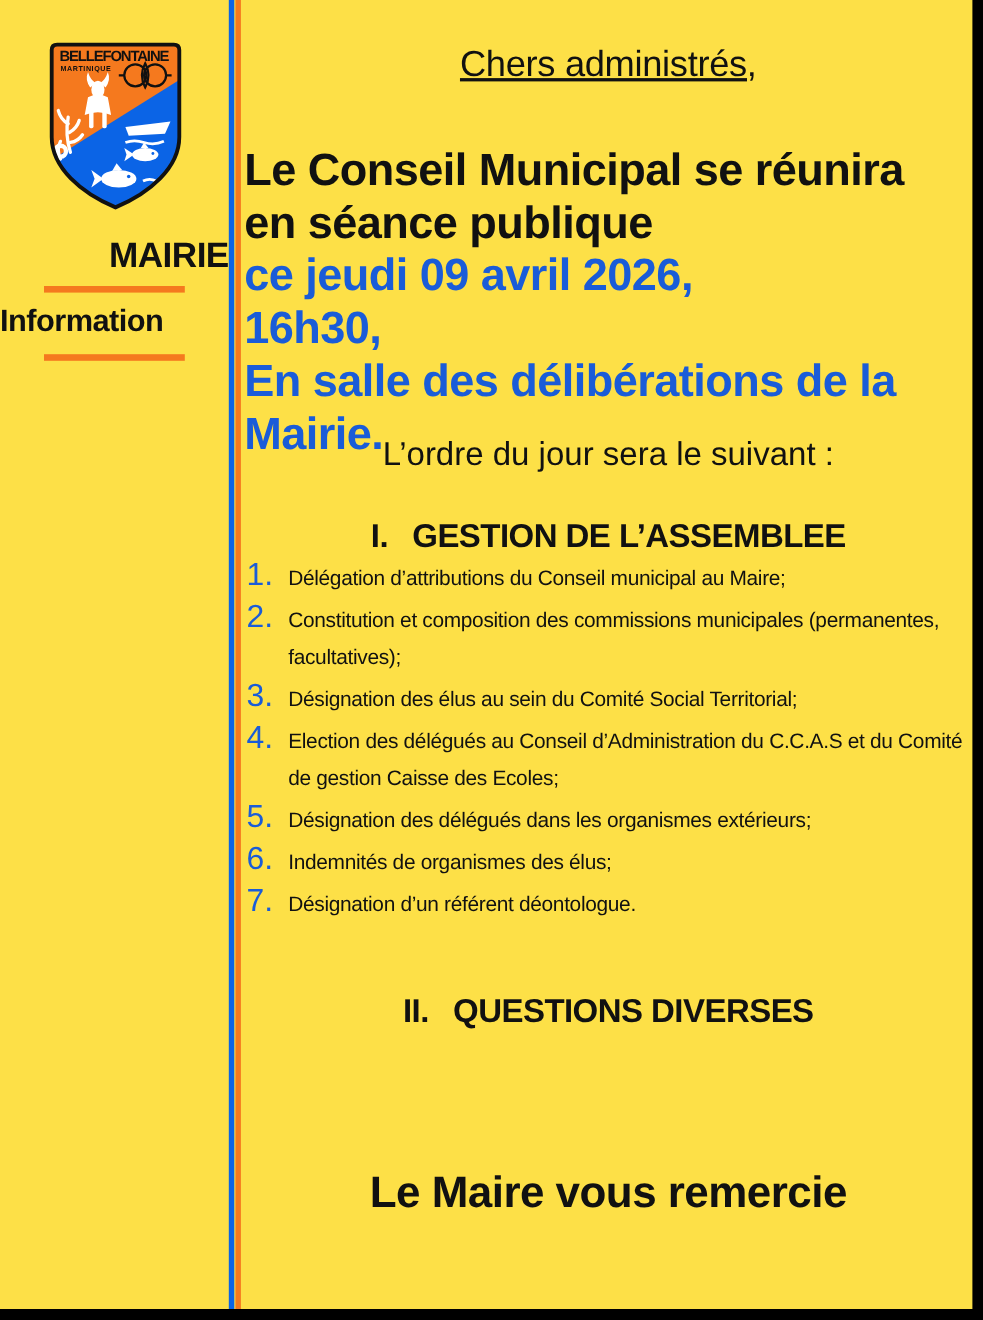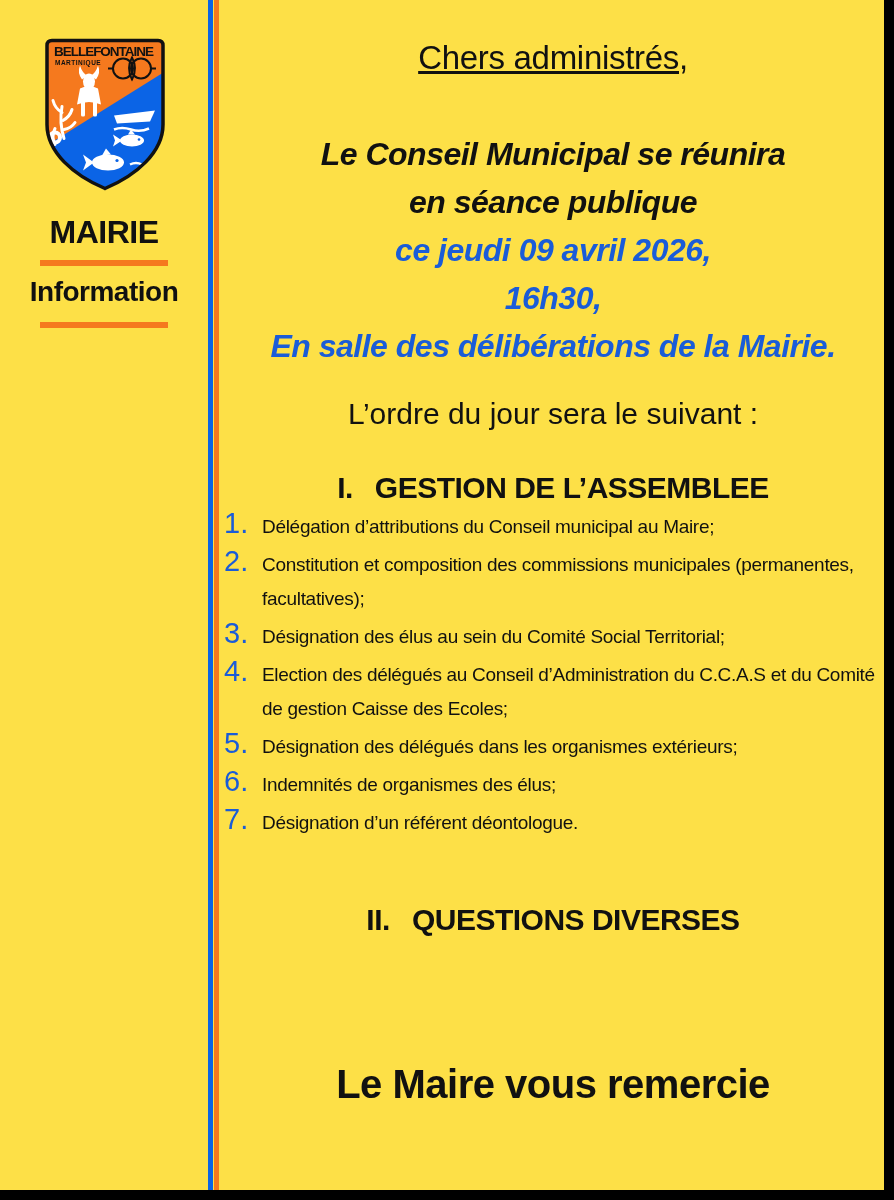--- a/index.html
+++ b/index.html
@@ -8,37 +8,37 @@
 
   .flyer { position:relative; width:894px; height:1200px; background:#fde047; overflow:hidden; }
 
   
   .frame-right  { position:absolute; left:884px; top:0; width:10px; height:1200px; background:#000; }
   .frame-bottom { position:absolute; left:0; top:1190px; width:894px; height:10px; background:#000; }
 
   
   .sidebar { position:absolute; left:0; top:0; width:208px; height:1190px; }
   .crest { position:absolute; left:42px; top:36px; width:126px; height:156px; }
-  .mairie { position:absolute; left:0; top:214px; width:208px; text-align:center;
+  .mairie { position:absolute; left:0; top:214px; width:208px; text-align:right;
             font-size:32px; font-weight:bold; letter-spacing:-0.5px; }
-  .info   { position:absolute; left:0; top:276px; width:208px; text-align:center;
+  .info   { position:absolute; left:0; top:276px; width:208px; text-align:left;
             font-size:28px; font-weight:bold; letter-spacing:-0.5px; }
   .orange-bar1 { position:absolute; left:40px; top:260px; width:128px; height:6px; background:#F5791E; }
   .orange-bar2 { position:absolute; left:40px; top:322px; width:128px; height:6px; background:#F5791E; }
 
   
   .divider-blue   { position:absolute; left:208px; top:0; width:5px; height:1190px; background:#0B64E6; }
   .divider-orange { position:absolute; left:214px; top:0; width:5px; height:1190px; background:#F5791E; }
 
   
   .main { position:absolute; left:222px; top:0; width:662px; height:1190px; }
   .greeting { position:absolute; top:36px; width:100%; text-align:center;
               font-size:33px; line-height:44px; letter-spacing:-0.3px;text-decoration:underline; }
-  .announce { position:absolute; top:130px; width:100%; text-align:center;
-              font-size:32px; line-height:48px; font-weight:bold; letter-spacing:-0.5px;font-style:italic; }
+  .announce { position:absolute; top:130px; width:100%; 
+              font-size:41px; line-height:48px; font-weight:bold; letter-spacing:-0.5px; }
   .announce .blue { color:#1A5CD8; }
   .intro { position:absolute; top:396px; width:100%; text-align:center;
            font-size:30px; line-height:36px; }
   .section-head { position:absolute; width:100%; display:flex; justify-content:center;
                   align-items:baseline; font-size:30px; font-weight:bold; letter-spacing:-0.5px;
                   line-height:40px; }
   .section-head.s1 { top:468px; }
   .section-head.s2 { top:900px; }
   .section-head .numeral { margin-right:22px; }
 

